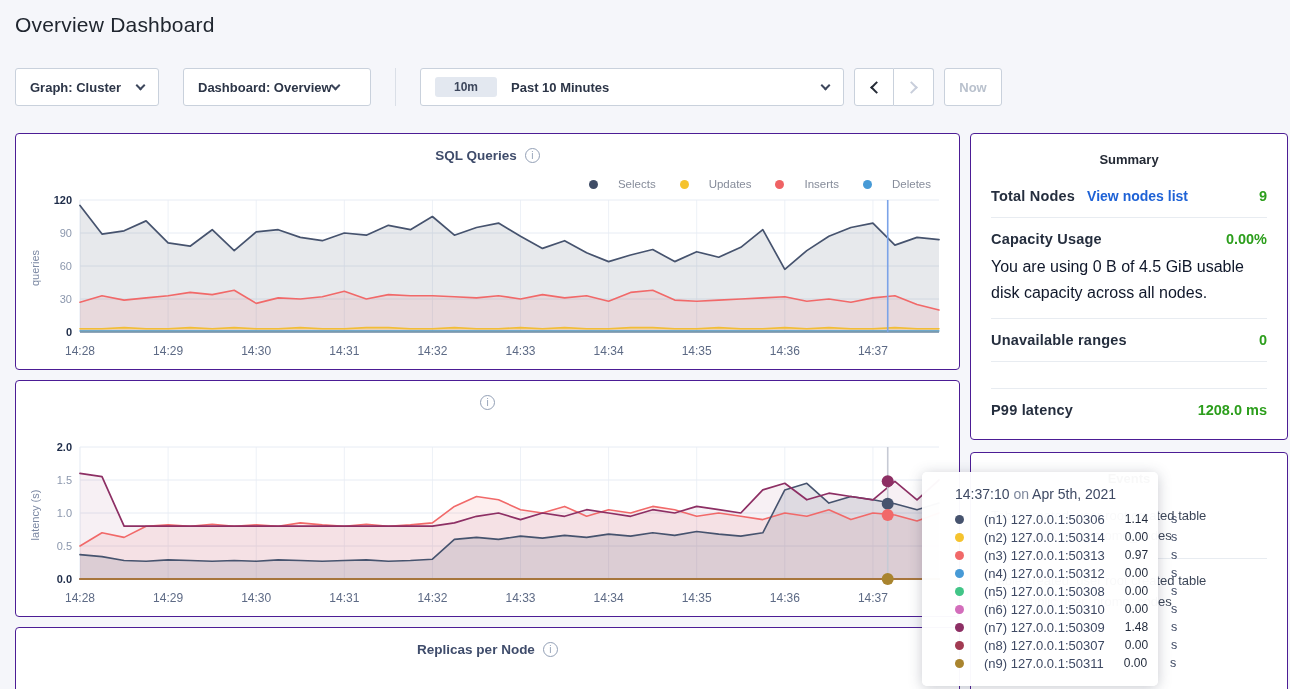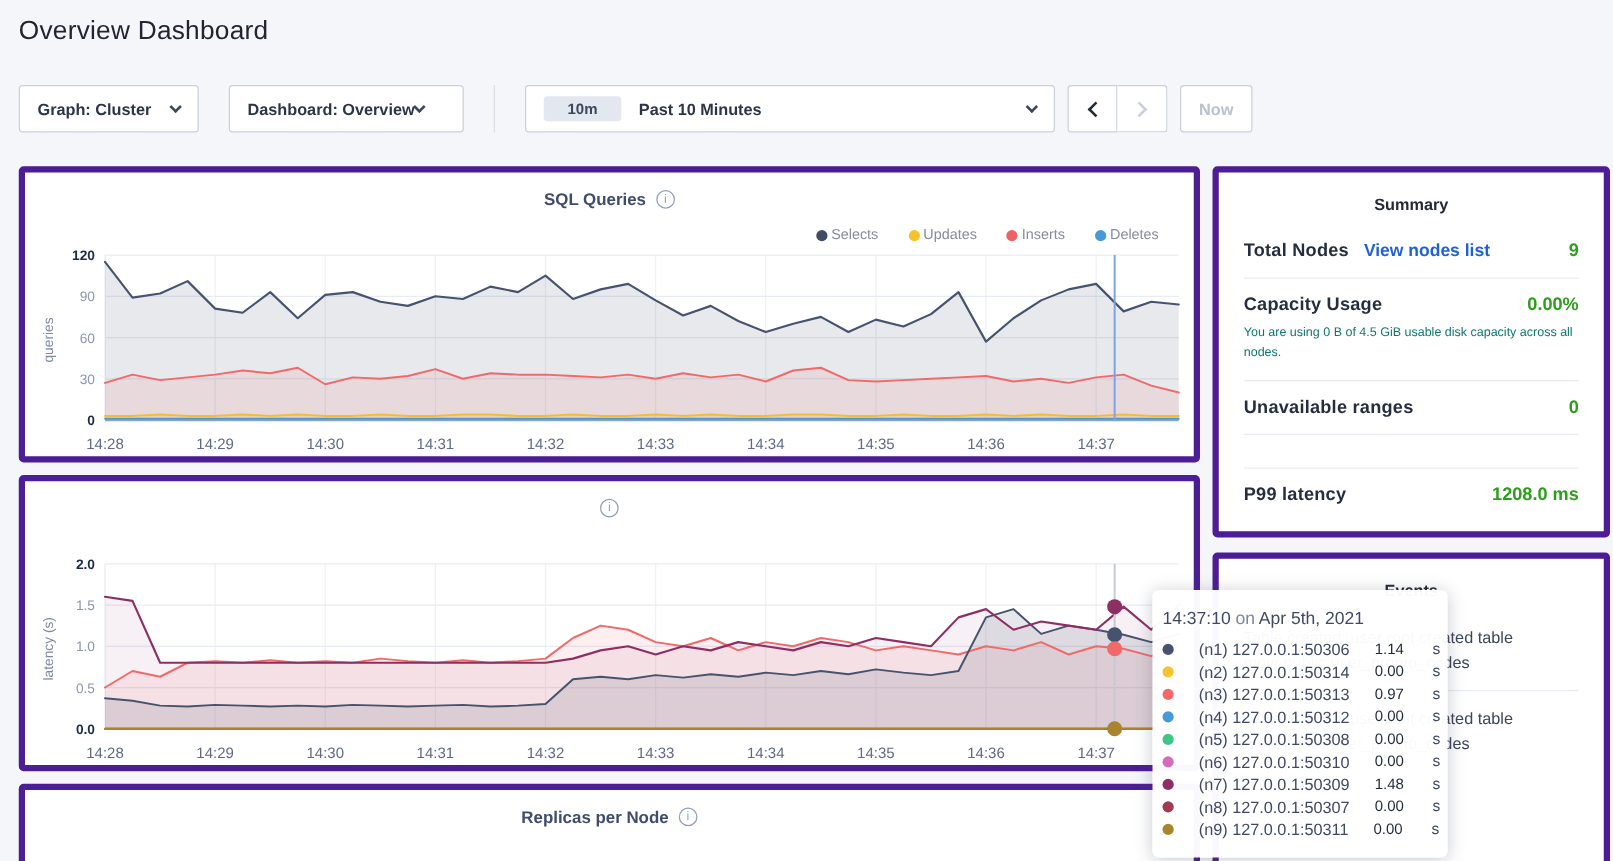--- a/index.html
+++ b/index.html
@@ -22,50 +22,50 @@
   .arrow-btn{width:40px;justify-content:center;padding:0}
   .arrow-btn.prev{border-radius:3px 0 0 3px}
   .arrow-btn.next{border-radius:0 3px 3px 0;border-left:none}
   .chev-left{width:9px;height:9px;border-width:0;border-left:2.5px solid #242a35;border-top:2.5px solid #242a35;transform:rotate(-45deg);margin-left:4px;margin-top:0;border-right:none;border-bottom:none;display:inline-block}
   .chev-right{width:9px;height:9px;border-right:2.5px solid #c8cedb;border-top:2.5px solid #c8cedb;transform:rotate(45deg);margin-right:4px;display:inline-block}
   .now-btn{margin-left:10px;width:58px;justify-content:center;color:#b9c1cd}
 
   
   .col-left{position:absolute;left:15px;top:133px;width:945px;display:flex;flex-direction:column;gap:10px}
   .col-right{position:absolute;left:970px;top:133px;width:318px;display:flex;flex-direction:column;gap:12px}
-  .card{background:#fff;border:5px solid #4c1d95;border-radius:4px}
+  .card{background:#fff;border:1px solid #4c1d95;border-radius:4px}
   .chart-card{height:237px;position:relative}
   .chart-card.cut{height:120px}
   .chart-title-row{display:flex;justify-content:center;align-items:center;gap:8px;padding-top:14px}
   .chart-title{font-size:13.5px;font-weight:700;color:#3f4c6b}
   .info-icon{width:15px;height:15px;border:1px solid #93a0b6;border-radius:50%;color:#93a0b6;font-size:10px;line-height:13px;text-align:center;display:inline-block;font-style:normal}
   .legend{position:absolute;right:28px;top:44px;display:flex;gap:24px}
-  .legend-item{display:flex;align-items:center;gap:3px;font-size:11.5px;color:#868c9a;cursor:pointer}
+  .legend-item{display:flex;align-items:center;gap:20px;font-size:11.5px;color:#868c9a;cursor:pointer}
   .legend-dot{width:9px;height:9px;border-radius:50%}
   .chart-svg{position:absolute;left:8px;top:56px}
   .ylab{position:absolute;left:-40px;top:127px;width:120px;height:14px;text-align:center;transform:rotate(-90deg);font-size:11px;color:#7b88a3}
 
   
   .summary-card{padding:14px 20px 8px}
   .panel-title{text-align:center;font-weight:700;font-size:13px;margin:4px 0 8px;color:#242a35}
   .srow{padding:13px 0;border-top:1px solid #e8ecf1}
   .srow:first-of-type{border-top:none}
   .srow-head{display:flex;align-items:baseline}
   .slabel{font-weight:700;font-size:14.5px;color:#252e3e;letter-spacing:.2px}
   .slink{color:#1e62d6;font-weight:700;font-size:14px;margin-left:12px;cursor:pointer}
   .sval{margin-left:auto;font-weight:700;font-size:14.5px;color:#2c9e1c;white-space:nowrap}
-  .sdesc{margin-top:7px;font-size:10px;line-height:1.6;color:#0f766e}
+  .sdesc{margin-top:7px;font-size:16px;line-height:1.6;color:#0f172a}
 
   
   .events-card{padding:14px 20px;min-height:260px}
   .ev-item{font-size:13px;color:#3c4658;line-height:1.55;padding:12px 0;border-top:1px solid #e8ecf1}
   .ev-item:first-of-type{border-top:none}
 
   
-  .tooltip{position:absolute;left:922px;top:472px;width:236px;background:rgba(255,255,255,.97);border-radius:5px;box-shadow:0 2px 14px rgba(60,70,90,.28);padding:14px 8px 14px;z-index:50}
+  .tooltip{position:absolute;left:922px;top:472px;width:236px;background:rgba(255,255,255,.97);border-radius:5px;box-shadow:0 2px 14px rgba(60,70,90,.28);padding:14px 33px 14px;z-index:50}
   .tt-head{font-size:14px;color:#3e4963;margin-bottom:8px}
   .tt-on{color:#7d879c}
   .tt-row{display:flex;align-items:center;gap:20px;height:18px;font-size:13px;color:#3e4963;white-space:nowrap}
   .tt-dot{width:9px;height:9px;border-radius:50%;flex:none}
   .tt-val{margin-left:auto;font-weight:400;color:#1f2839;font-size:12px}
   .tt-unit{font-weight:400;color:#3e4963;margin-left:3px;font-size:12.5px}
 </style>
 </head>
 <body>
 

